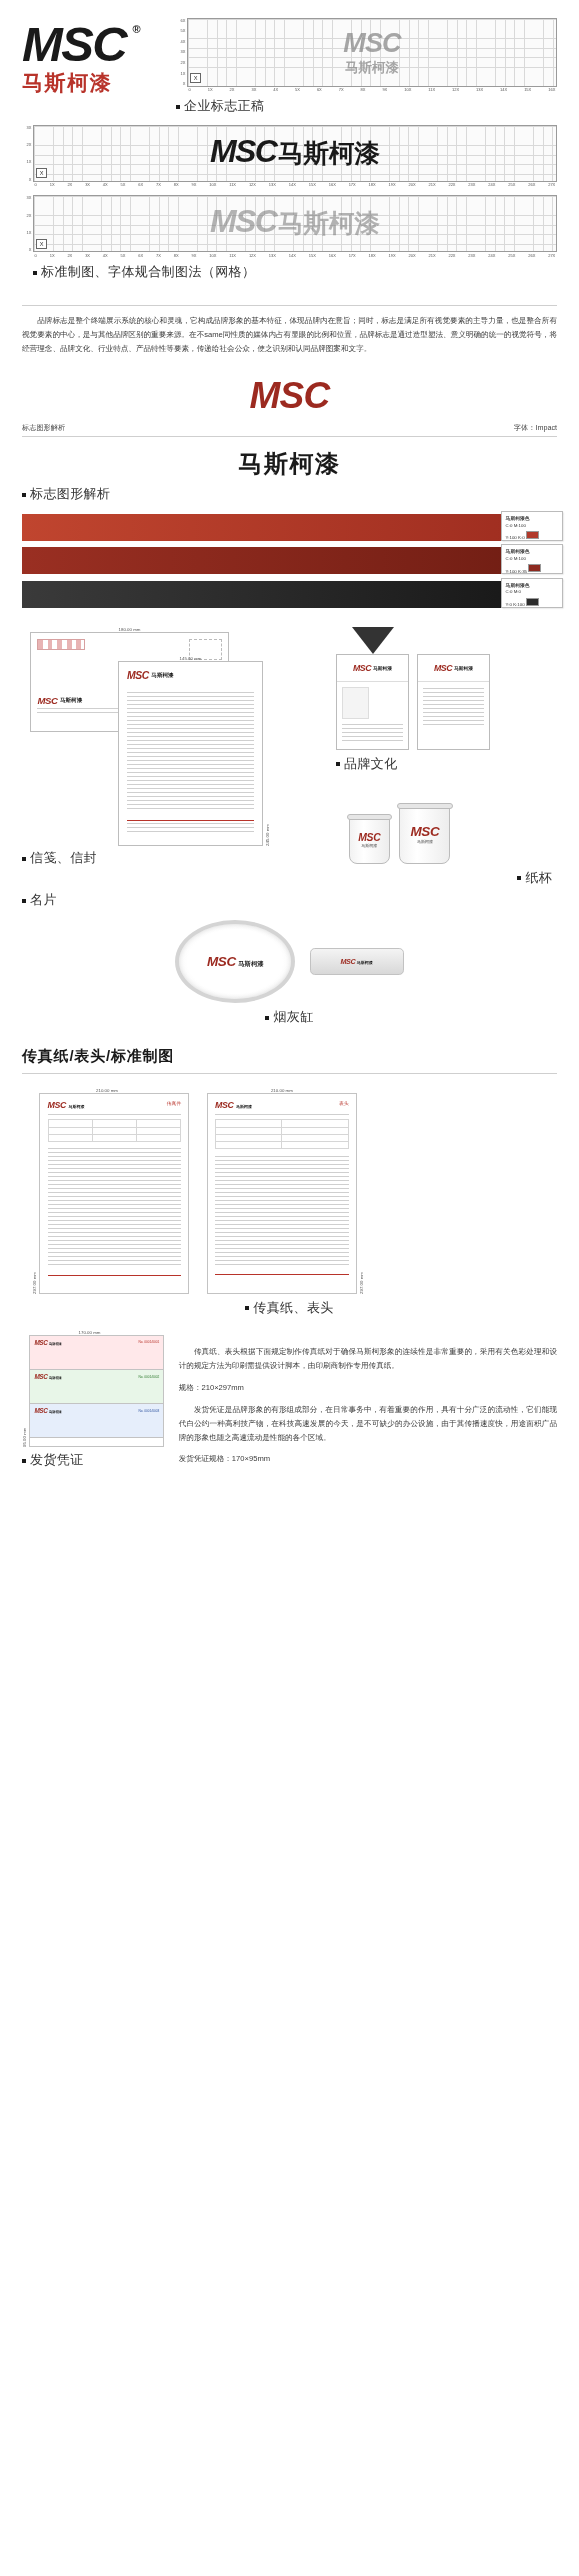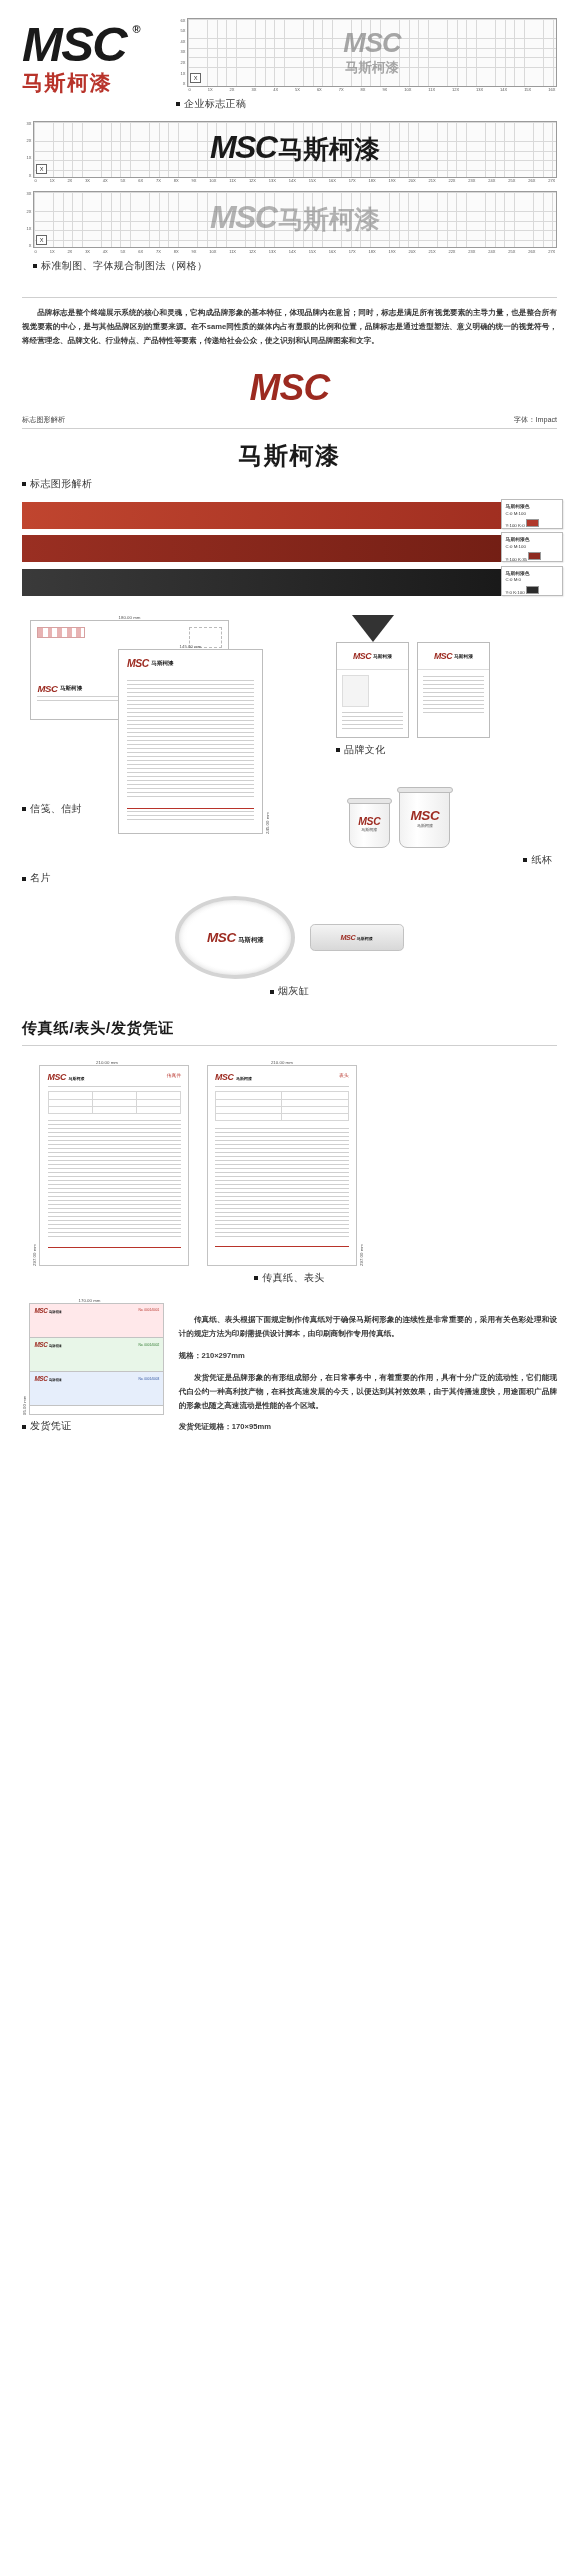--- a/index.html
+++ b/index.html
@@ -11,21 +11,21 @@
     color: #222;
   }
   .page {
     width: 579px;
     position: relative;
     padding: 0 0 24px 0;
   }
 
   
   .caption {
-    font-size: 10px;
+    font-size: 13px;
     color: #333;
     margin-top: 4.8px;
     letter-spacing: 0.4px;
   }
   .caption .sq {
     display: inline-block;
     width: 4px; height: 4px;
     background: #1a1a1a;
     margin-right: 4px;
     vertical-align: middle;
@@ -40,21 +40,20 @@
     border: 0;
     border-top: 0.8px solid #cfcfcf;
     margin: 6.4px 0 8px 0;
   }
   .body-text {
     font-size: 7.6px;
     line-height: 1.85;
     color: #3a3a3a;
     text-align: justify;
     text-indent: 2em;
-    font-weight: bold;
   }
 
   
   .top-wrap {
     padding: 17.5px 22px 0 22px;
     display: flex;
     gap: 11px;
     align-items: flex-start;
   }
   .logo-main {
@@ -616,21 +615,21 @@
               <span class="mini-cn" style="font-size:5.6px;">马斯柯漆</span>
             </div>
             <div class="linefill" style="height:120px;margin-top:11px;"></div>
             <div style="height:0.8px;background:#b8332a;margin-top:8px;"></div>
             <div class="linefill" style="height:11px;margin-top:2.4px;"></div>
           </div>
           <div class="dim-v" style="height:185px;margin-left:2.4px;">245.00 mm</div>
         </div>
       </div>
 
-      <div class="caption" style="margin-top:82px;"><span class="sq"></span><span>信笺、信封</span></div>
+      <div class="caption" style="margin-top:117px;"><span class="sq"></span><span>信笺、信封</span></div>
     </div>
 
     <div style="flex:1;">
       <div style="display:flex;gap:8px;align-items:flex-start;">
         <div>
           <div class="lanyard"></div>
           <div class="badge">
             <div class="badge-top">
               <span class="mini-logo" style="font-size:8.8px;">MSC</span>
               <span class="mini-cn" style="font-size:4.8px;margin-left:1.6px;">马斯柯漆</span>
@@ -685,21 +684,21 @@
         <div style="display:flex;align-items:baseline;gap:1.6px;">
           <span class="mini-logo" style="font-size:7.2px;">MSC</span>
           <span class="mini-cn" style="font-size:4px;">马斯柯漆</span>
         </div>
       </div>
     </div>
   </div>
   <div style="text-align:center;" class="caption"><span class="sq"></span><span>烟灰缸</span></div>
 
   <div class="sec" style="padding-top:21px;">
-    <div class="section-title">传真纸/表头/发货凭证</div>
+    <div class="section-title">传真纸/表头/标准制图</div>
     <hr class="rule">
   </div>
 
   <div class="fax-wrap">
 
     <div>
       <div class="dim" style="width:150px;">210.00 mm</div>
       <div style="display:flex;">
         <div class="dim-v" style="height:201px;margin-right:2.4px;">297.00 mm</div>
         <div class="fax-sheet">
@@ -809,19 +808,19 @@
           </div>
 
         </div>
       </div>
       <div class="caption"><span class="sq"></span><span>发货凭证</span></div>
     </div>
 
     <div style="flex:1;padding-top:8px;">
       <p class="body-text">传真纸、表头根据下面规定制作传真纸对于确保马斯柯形象的连续性是非常重要的，采用有关色彩处理和设计的规定方法为印刷需提供设计脚本，由印刷商制作专用传真纸。</p>
       <p class="body-text" style="text-indent:0;">规格：210×297mm</p>
-      <p class="body-text">发货凭证是品牌形象的有形组成部分，在日常事务中，有着重要的作用，具有十分广泛的流动性，它们能现代白公约一种高利技产物，在科技高速发展的今天，以便达到其衬效效果，由于其传播速度快，用途面积广品牌的形象也随之高速流动是性能的各个区域。</p>
+      <p class="body-text">发货凭证是品牌形象的有形组成部分，在日常事务中，有着重要的作用，具有十分广泛的流动性，它们能现代白公约一种高利技产物，在科技高速发展的今天，是不可缺少的办公设施，由于其传播速度快，用途面积广品牌的形象也随之高速流动是性能的各个区域。</p>
       <p class="body-text" style="text-indent:0;">发货凭证规格：170×95mm</p>
     </div>
   </div>
 
 </div>
 
 
 </body></html>

